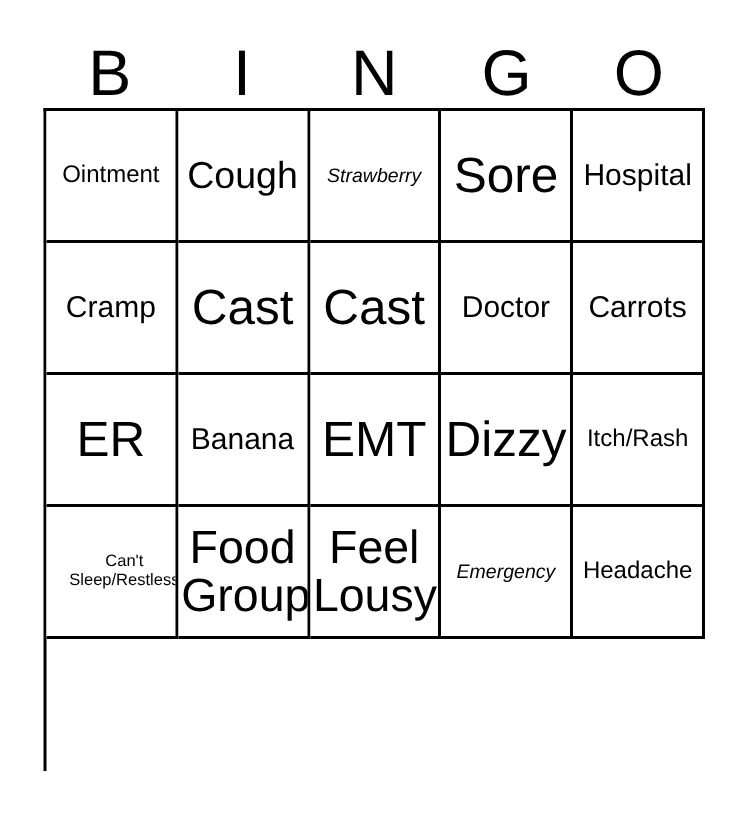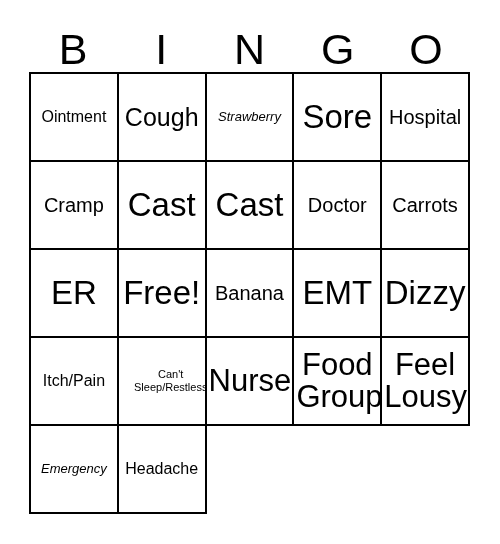--- a/index.html
+++ b/index.html
@@ -132,43 +132,37 @@
         <span class="cell-text fs-l">Doctor</span>
       </div>
 
     <div class="cell">
         <span class="cell-text fs-l">Carrots</span>
       </div>
     <div class="cell">
         <span class="cell-text fs-xxxl">ER</span>
       </div>
     <div class="cell">
-        <span class="cell-text fs-xxxl">Free!</span>
-      </div>
-    <div class="cell">
         <span class="cell-text fs-l">Banana</span>
       </div>
 
     <div class="cell">
         <span class="cell-text fs-xxxl">EMT</span>
       </div>
     <div class="cell">
         <span class="cell-text fs-xxxl">Dizzy</span>
       </div>
     <div class="cell">
-        <span class="cell-text fs-m">Itch/Pain</span>
+        <span class="cell-text fs-m">Itch/Rash</span>
       </div>
     <div class="cell">
         <span class="cell-text fs-xs">Can't
 Sleep/Restless</span>
       </div>
 
-    <div class="cell">
-        <span class="cell-text fs-xxl">Nurse</span>
-      </div>
     <div class="cell">
         <span class="cell-text fs-xxl">Food Group</span>
       </div>
     <div class="cell">
         <span class="cell-text fs-xxl">Feel Lousy</span>
       </div>
     <div class="cell">
         <span class="cell-text fs-s">Emergency</span>
       </div>
     <div class="cell">

